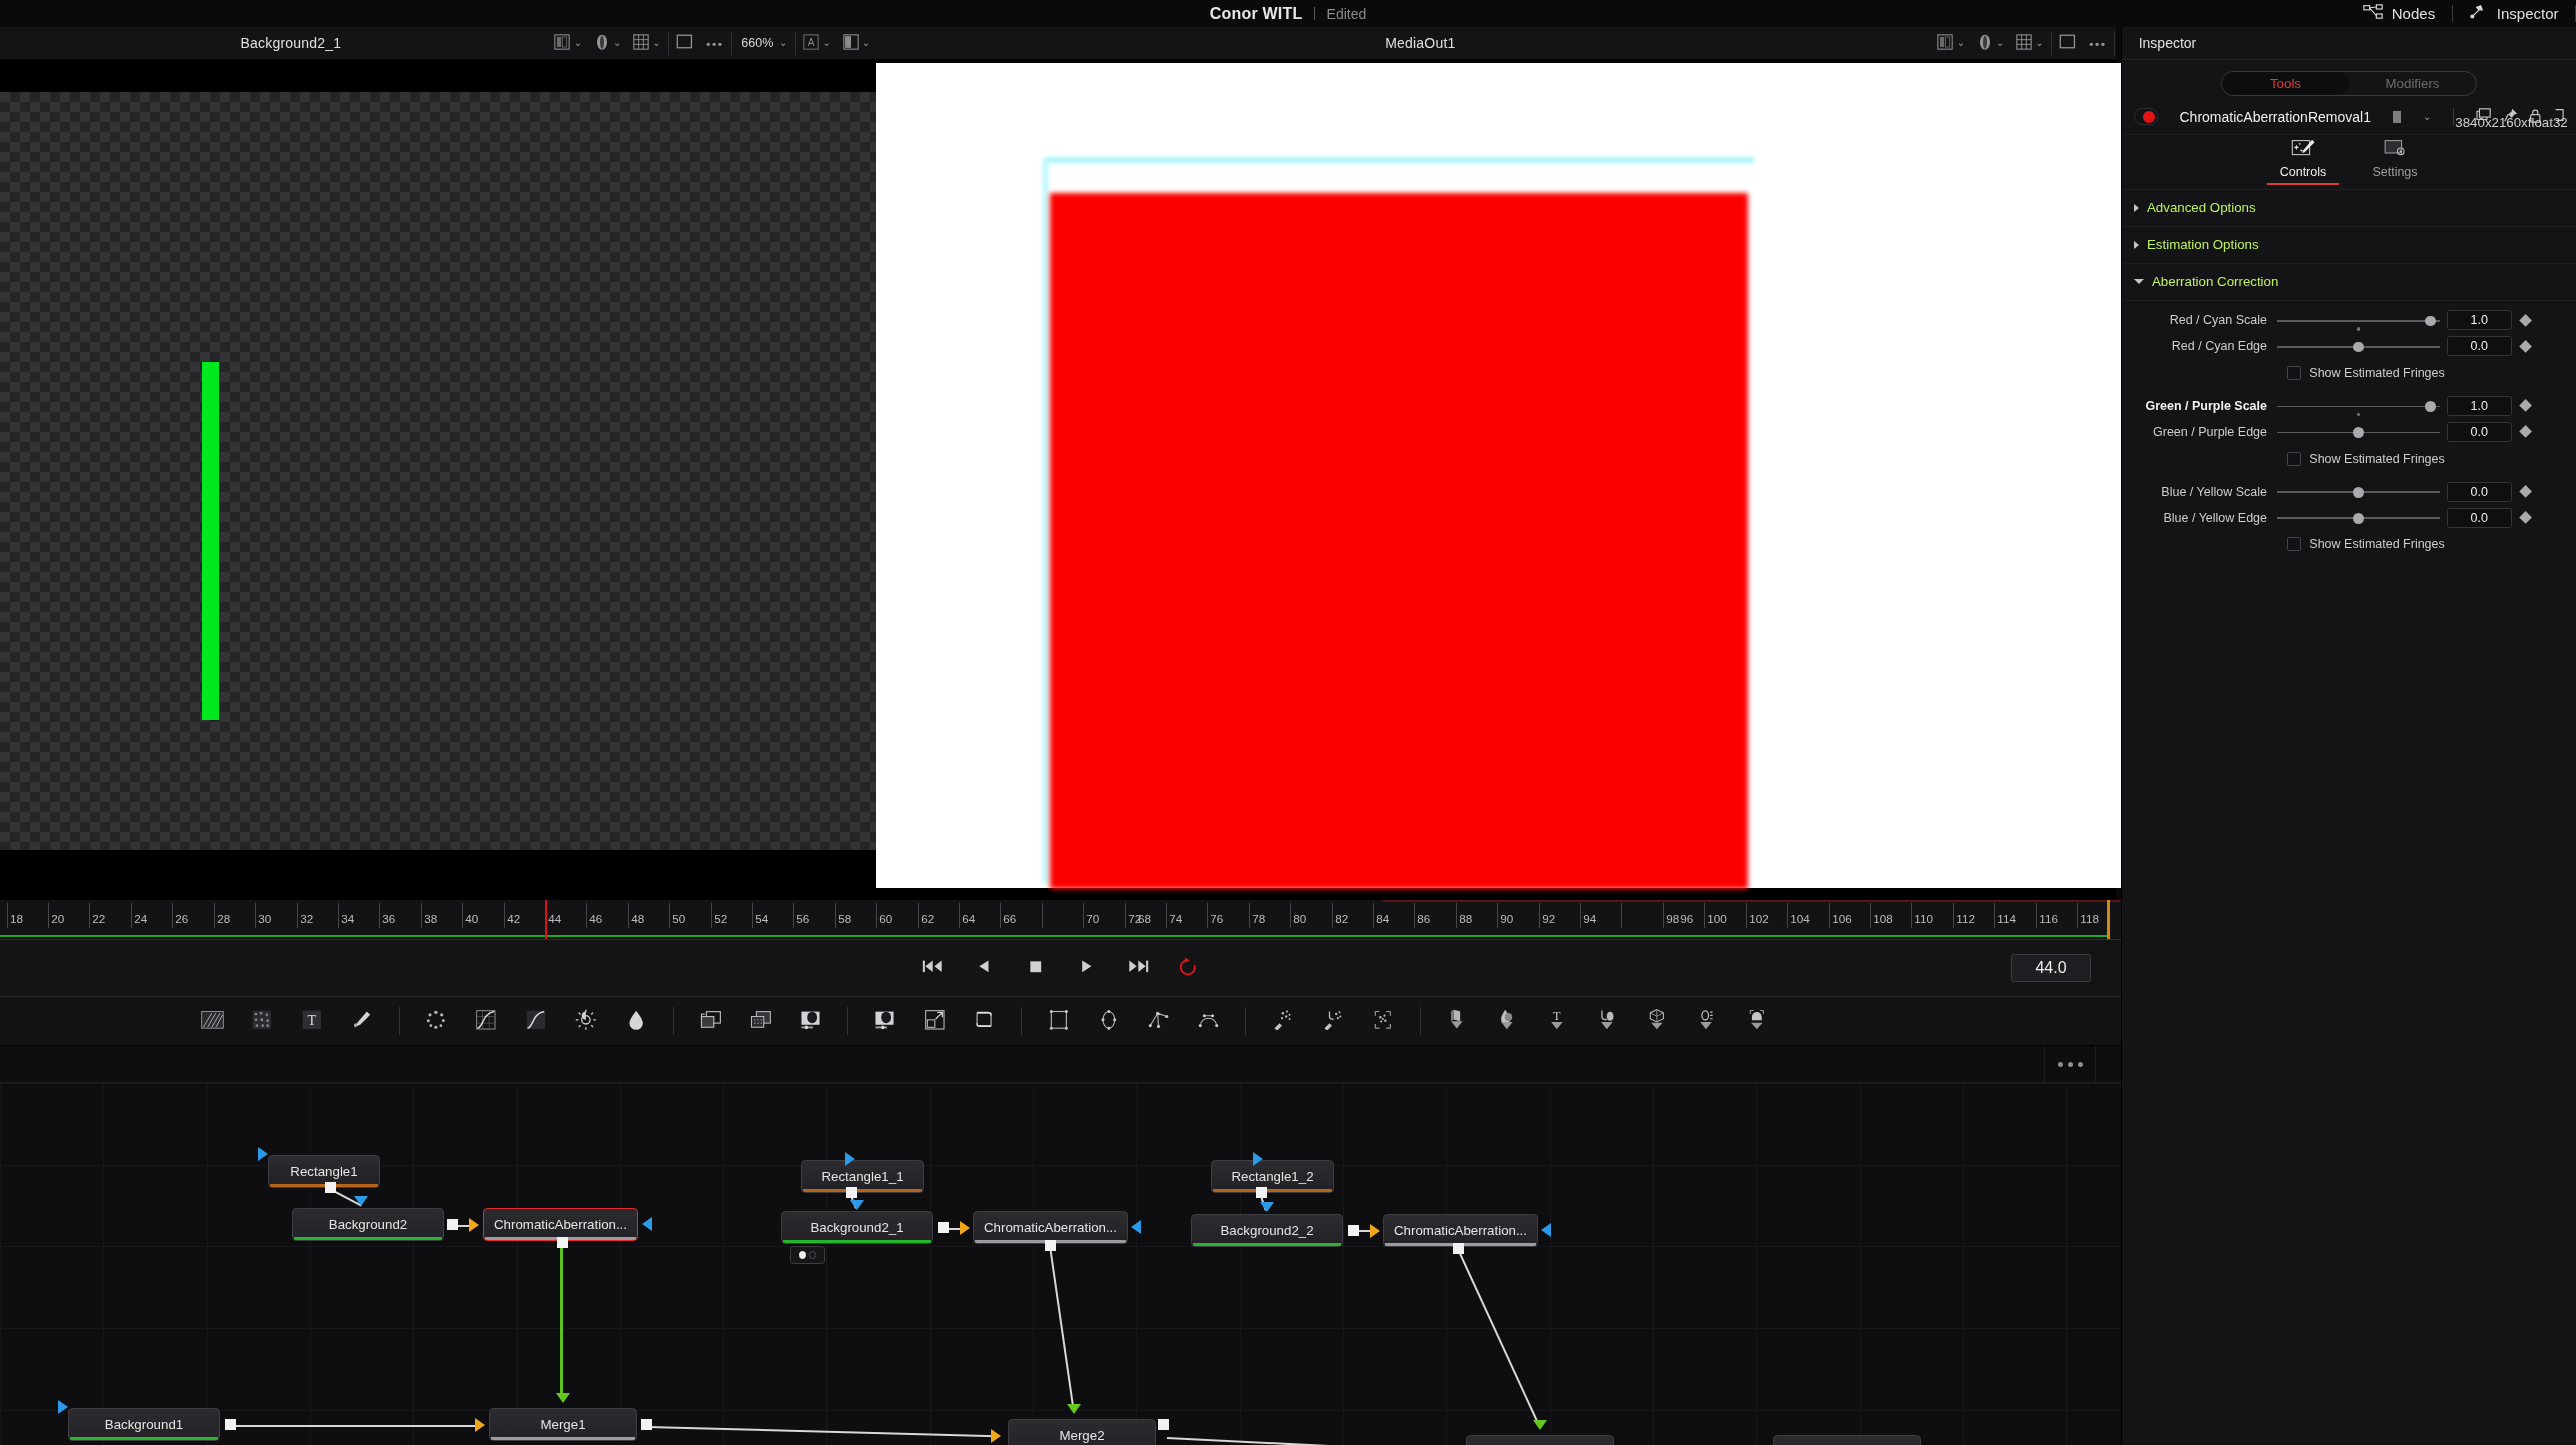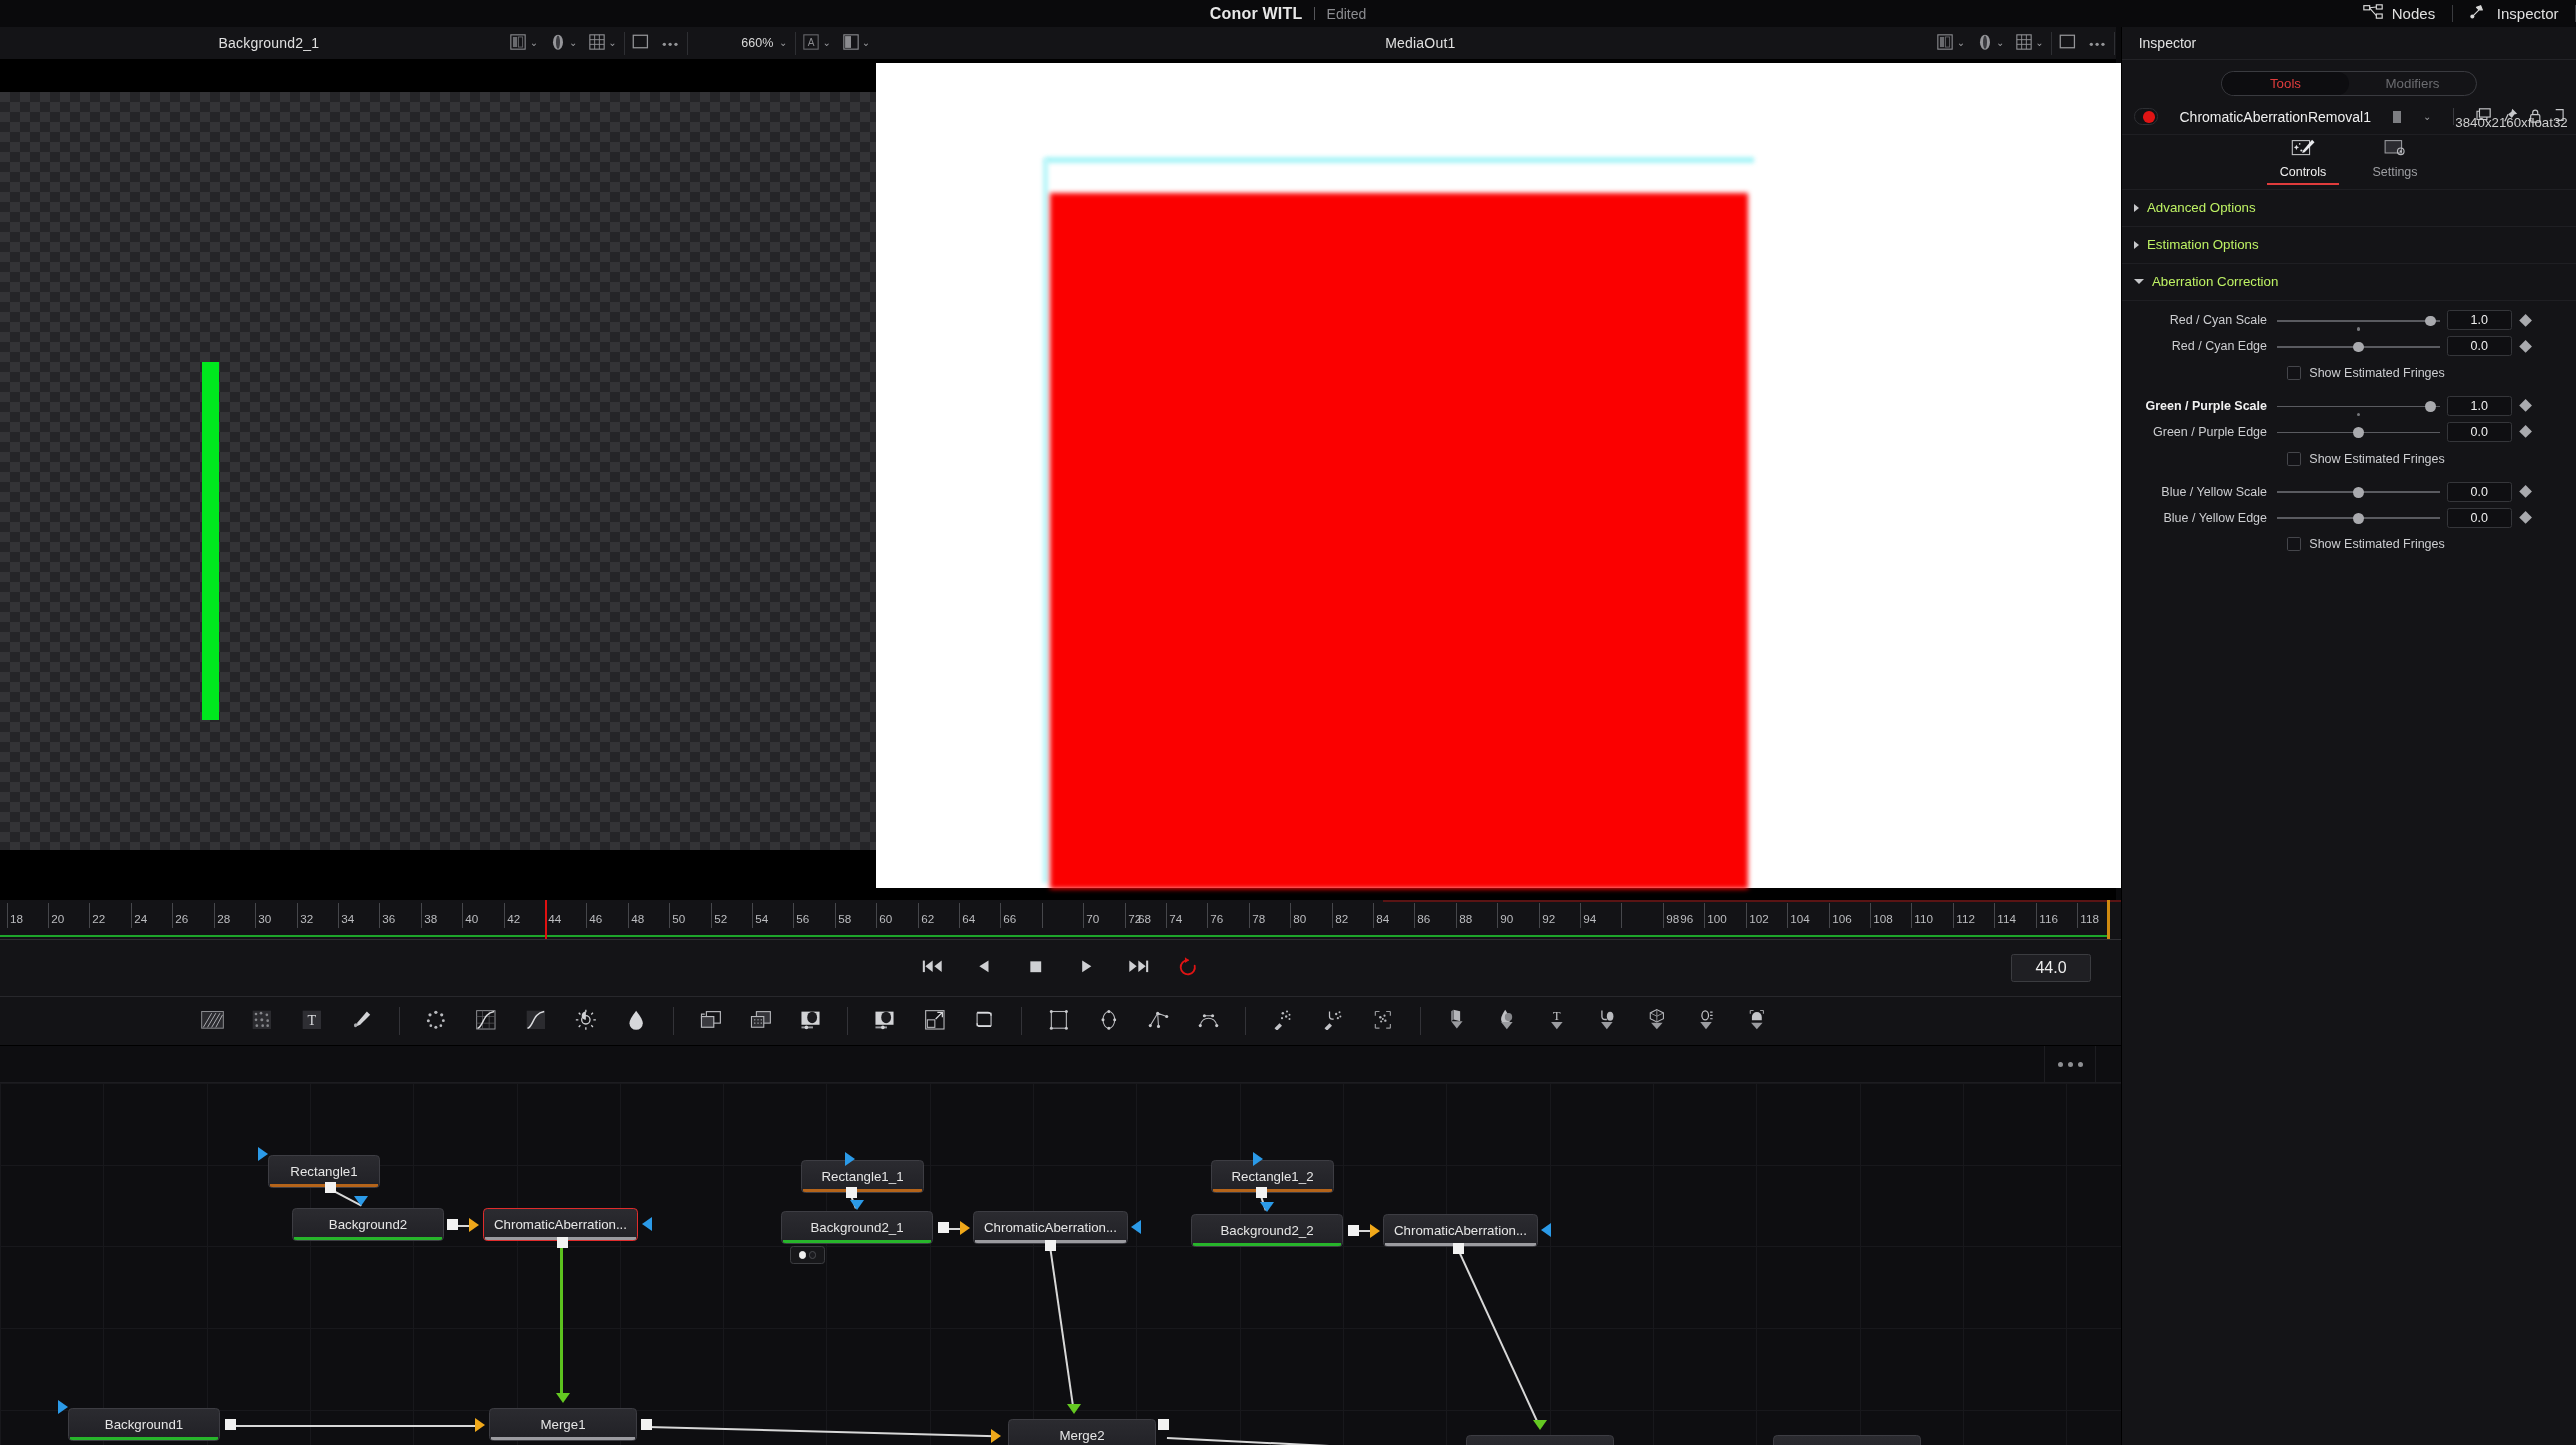--- a/index.html
+++ b/index.html
@@ -48,21 +48,21 @@
     flex: 1; text-align: center; font-size: 14px; color: #e0e0e0;
     letter-spacing: 0.2px; padding-left: 33px;
   }
   .vt-tools { display: flex; align-items: center; height: 33px; }
   .vt-item {
     display: flex; align-items: center; gap: 3.3px;
     padding: 0 5.8px; height: 33px;
   }
   .vt-sep { width: 0.8px; height: 23px; background: #2e2f33; margin: 0 1.7px; }
   .chev { font-size: 10px; color: #9a9b9f; line-height: 1; }
-  .zoom-val { font-size: 12.5px; color: #d8d8d8; padding: 0 2.5px; margin-left: 44px; }
+  .zoom-val { font-size: 12.5px; color: #d8d8d8; padding: 0 2.5px; }
   .ico { opacity: .72; display: block; }
 
   
   .viewer {
     position: absolute; top: 60px; overflow: hidden;
   }
   #viewer-left  { left: 0;    width: 876px; height: 840px; background: #000; }
   #viewer-right { left: 876px; width: 1240px; height: 840px; background: #000; }
 
   .checkerboard {

